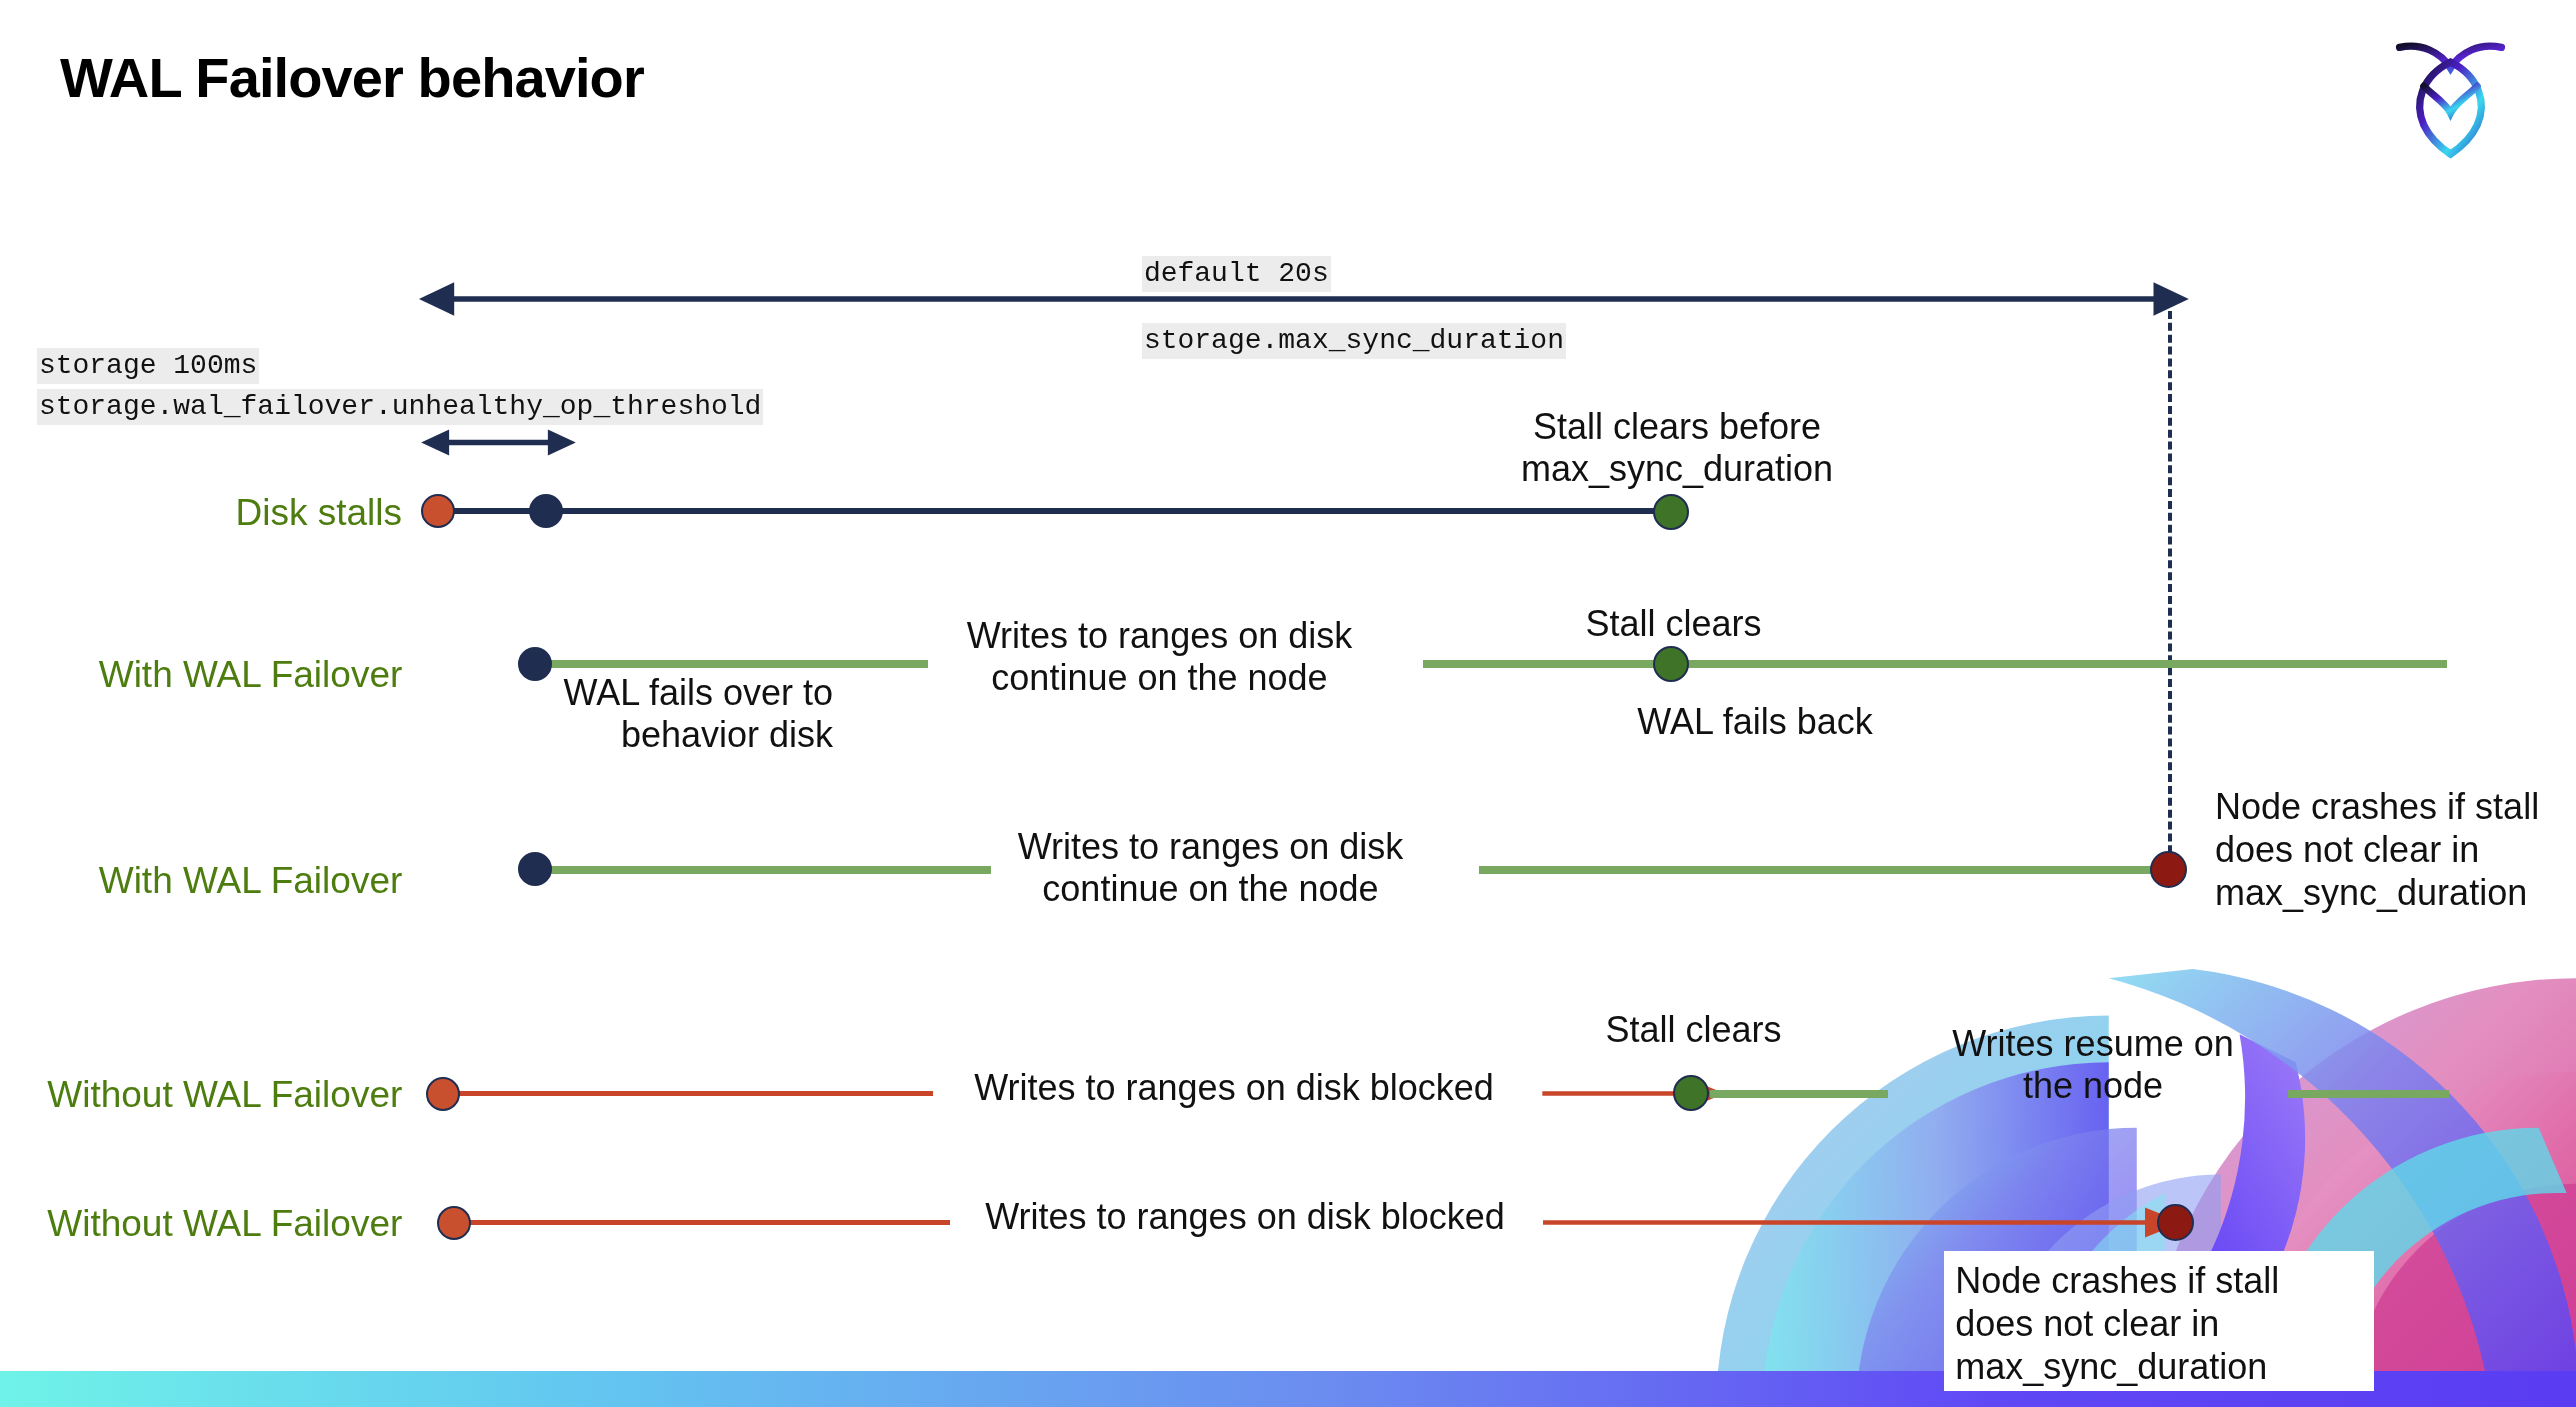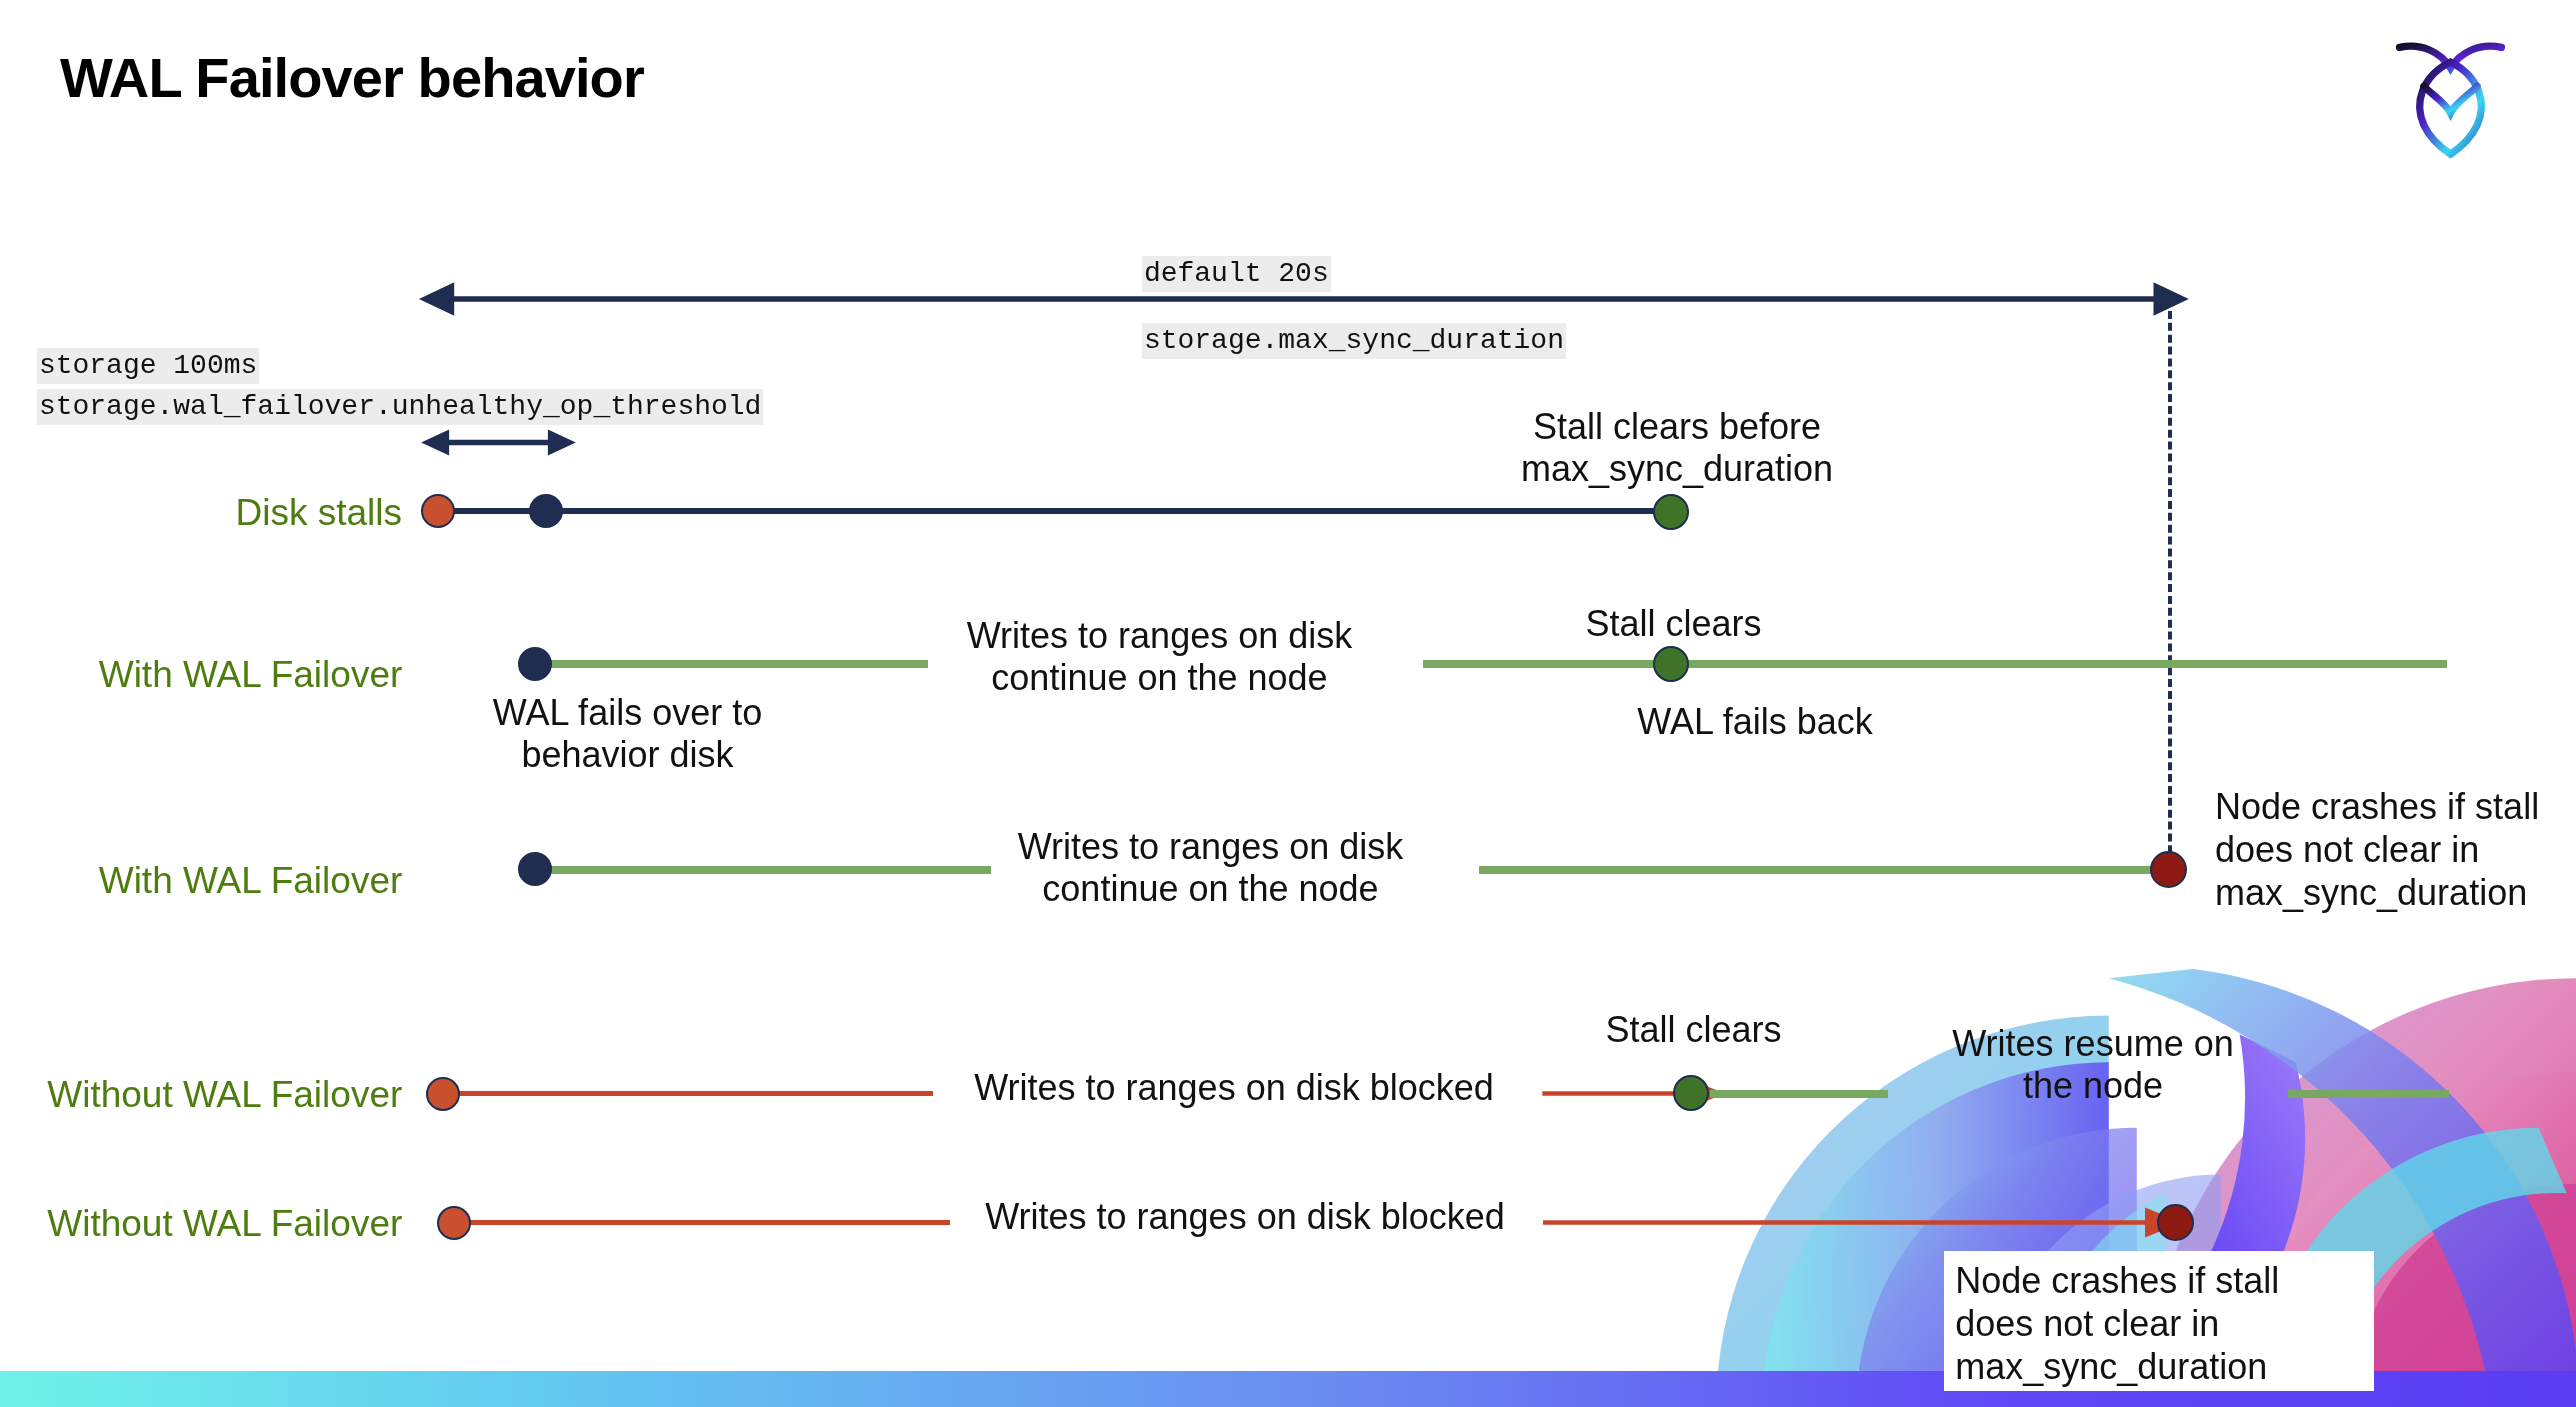--- a/index.html
+++ b/index.html
@@ -200,21 +200,21 @@
     <div>max_sync_duration</div>
   </div>
 
   <div class="rowlabel" style="left:9.3px; top:654px; width:393px;">With WAL Failover</div>
 
   <div class="seg green" style="left:535px; top:660px; width:393px;"></div>
   <div class="seg green" style="left:1423px; top:660px; width:1024px;"></div>
   <div class="dot navy" style="left:518px; top:647px; width:34px; height:34px;"></div>
   <div class="dot green" style="left:1653px; top:646px; width:36px; height:36px;"></div>
 
-  <div class="ann" style="left:422px; top:692px; width:411px;">
+  <div class="ann" style="left:422px; top:672px; width:411px;text-align:right;">
     <div>WAL fails over to</div>
     <div>behavior disk</div>
   </div>
 
   <div class="ann" style="left:940px; top:615px; width:439px;">
     <div>Writes to ranges on disk</div>
     <div>continue on the node</div>
   </div>
 
   <div class="ann" style="left:1496px; top:603px; width:355px;">Stall clears</div>

